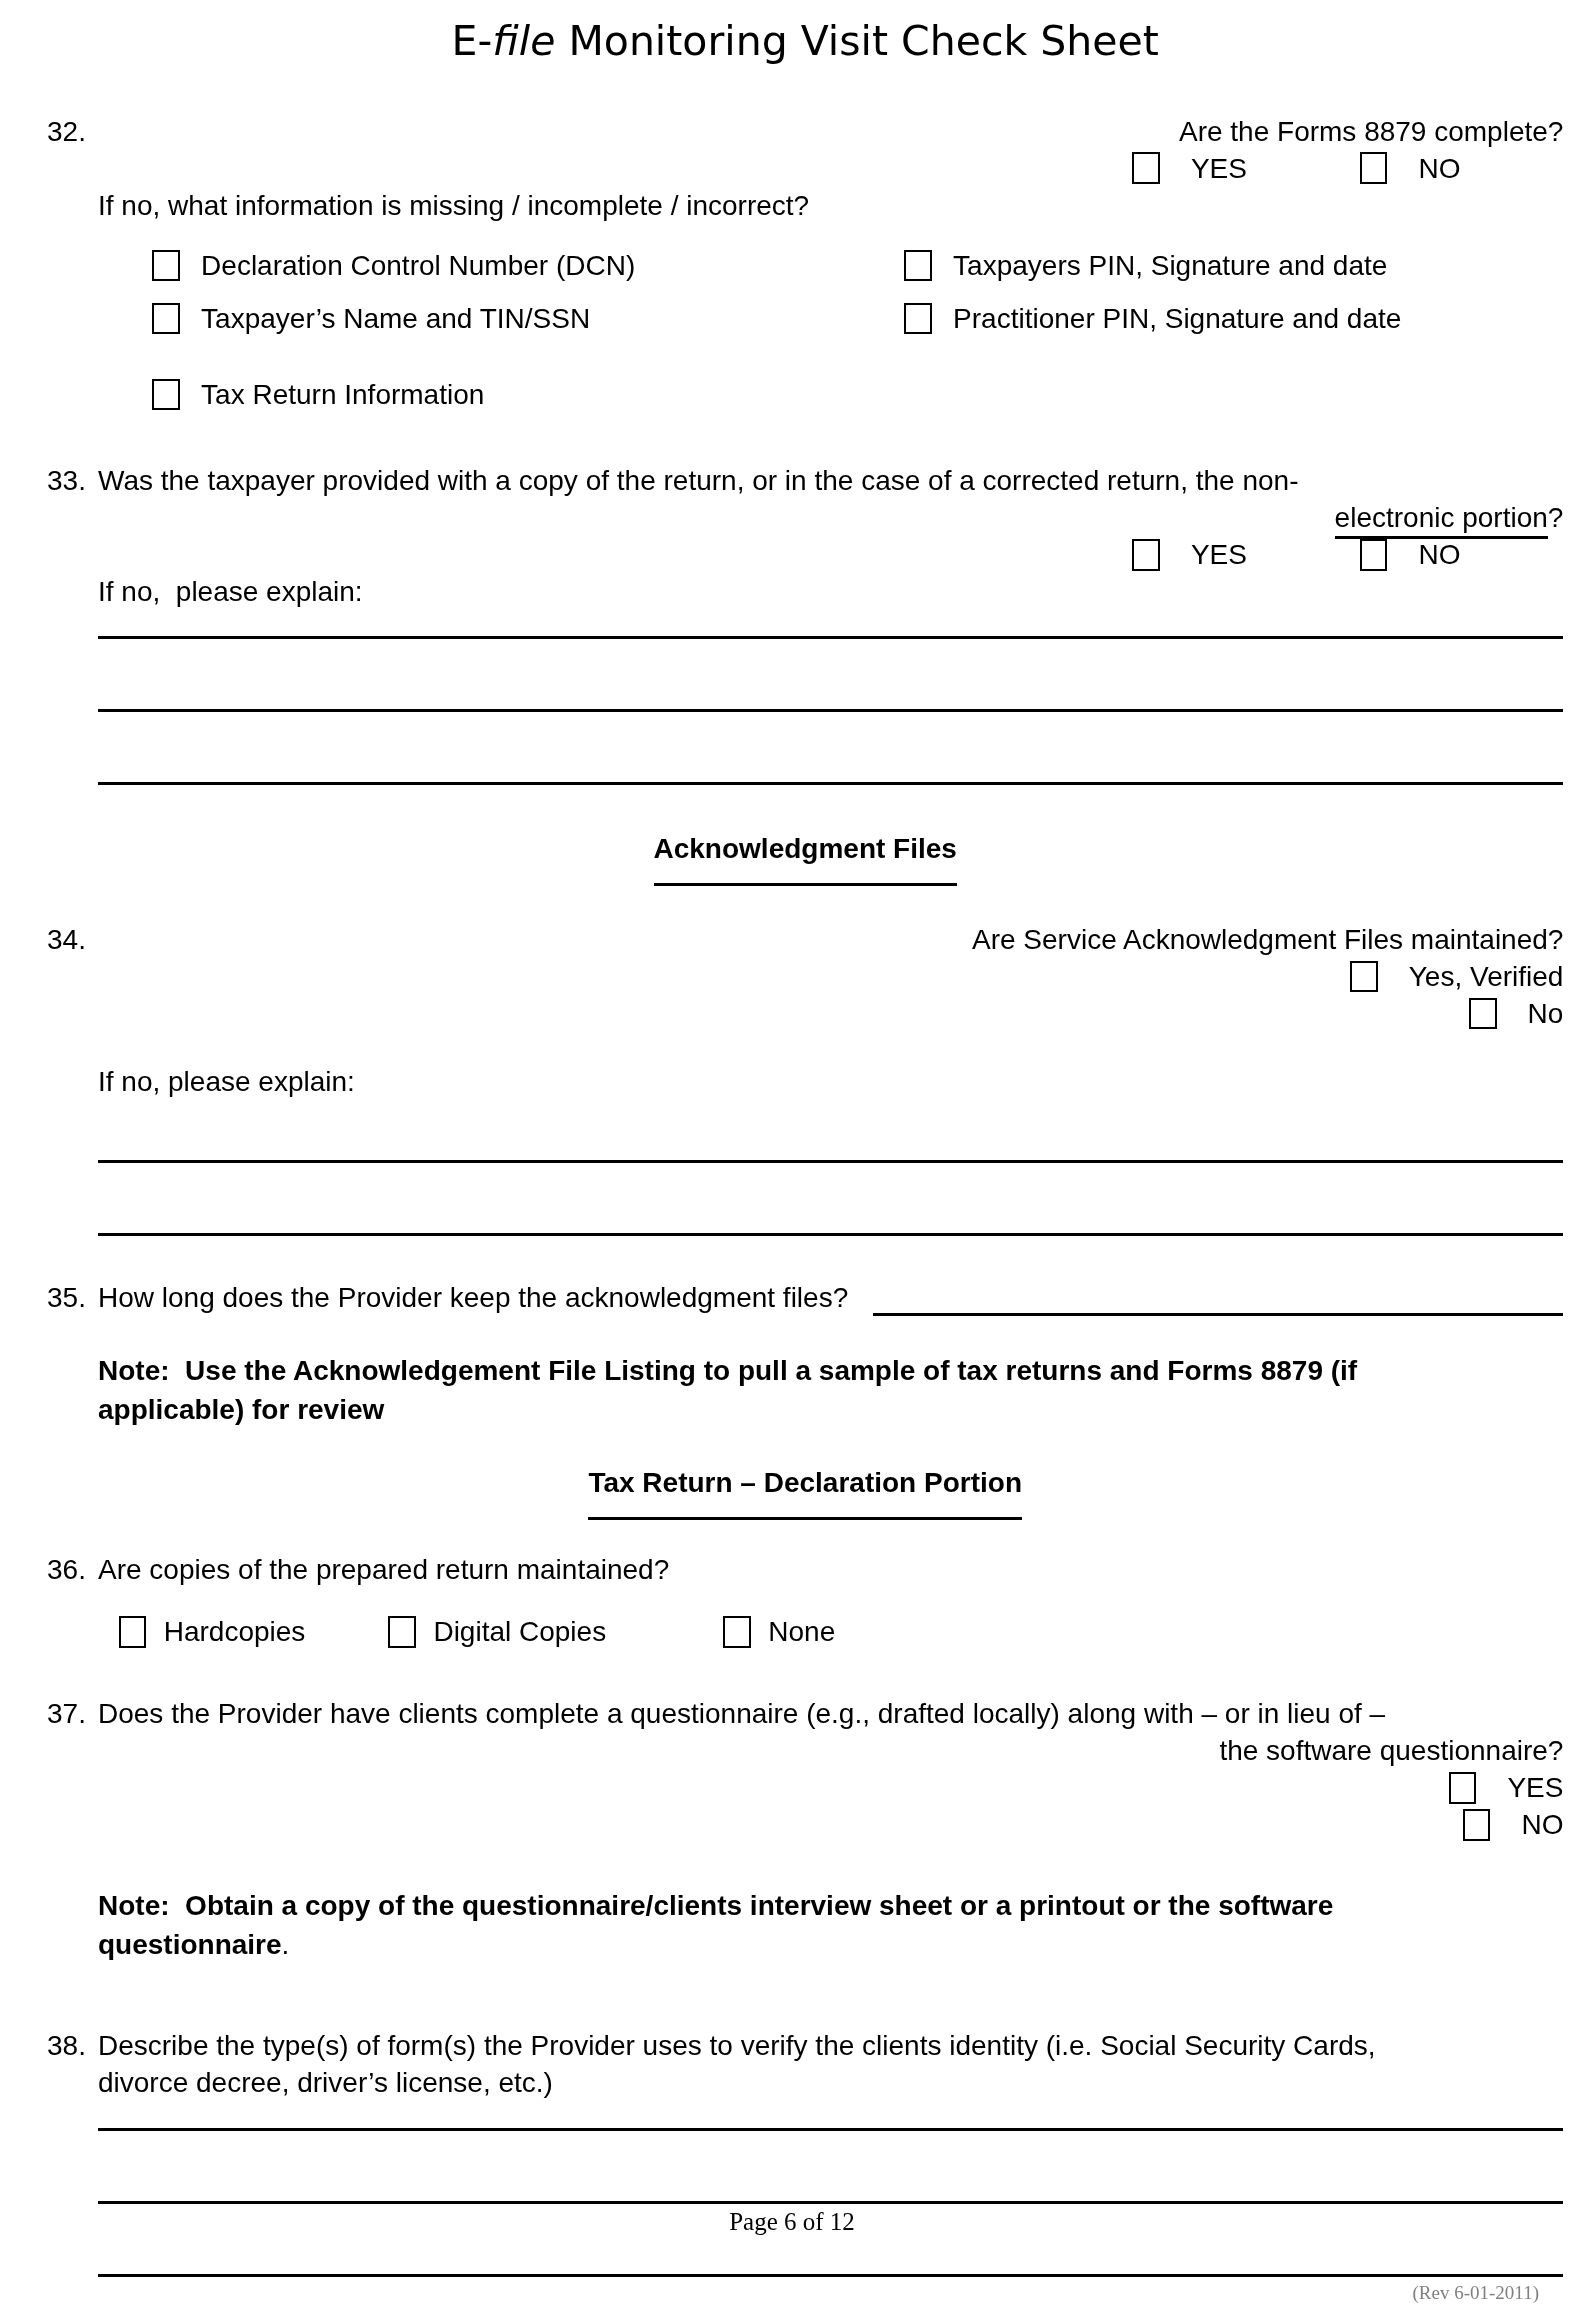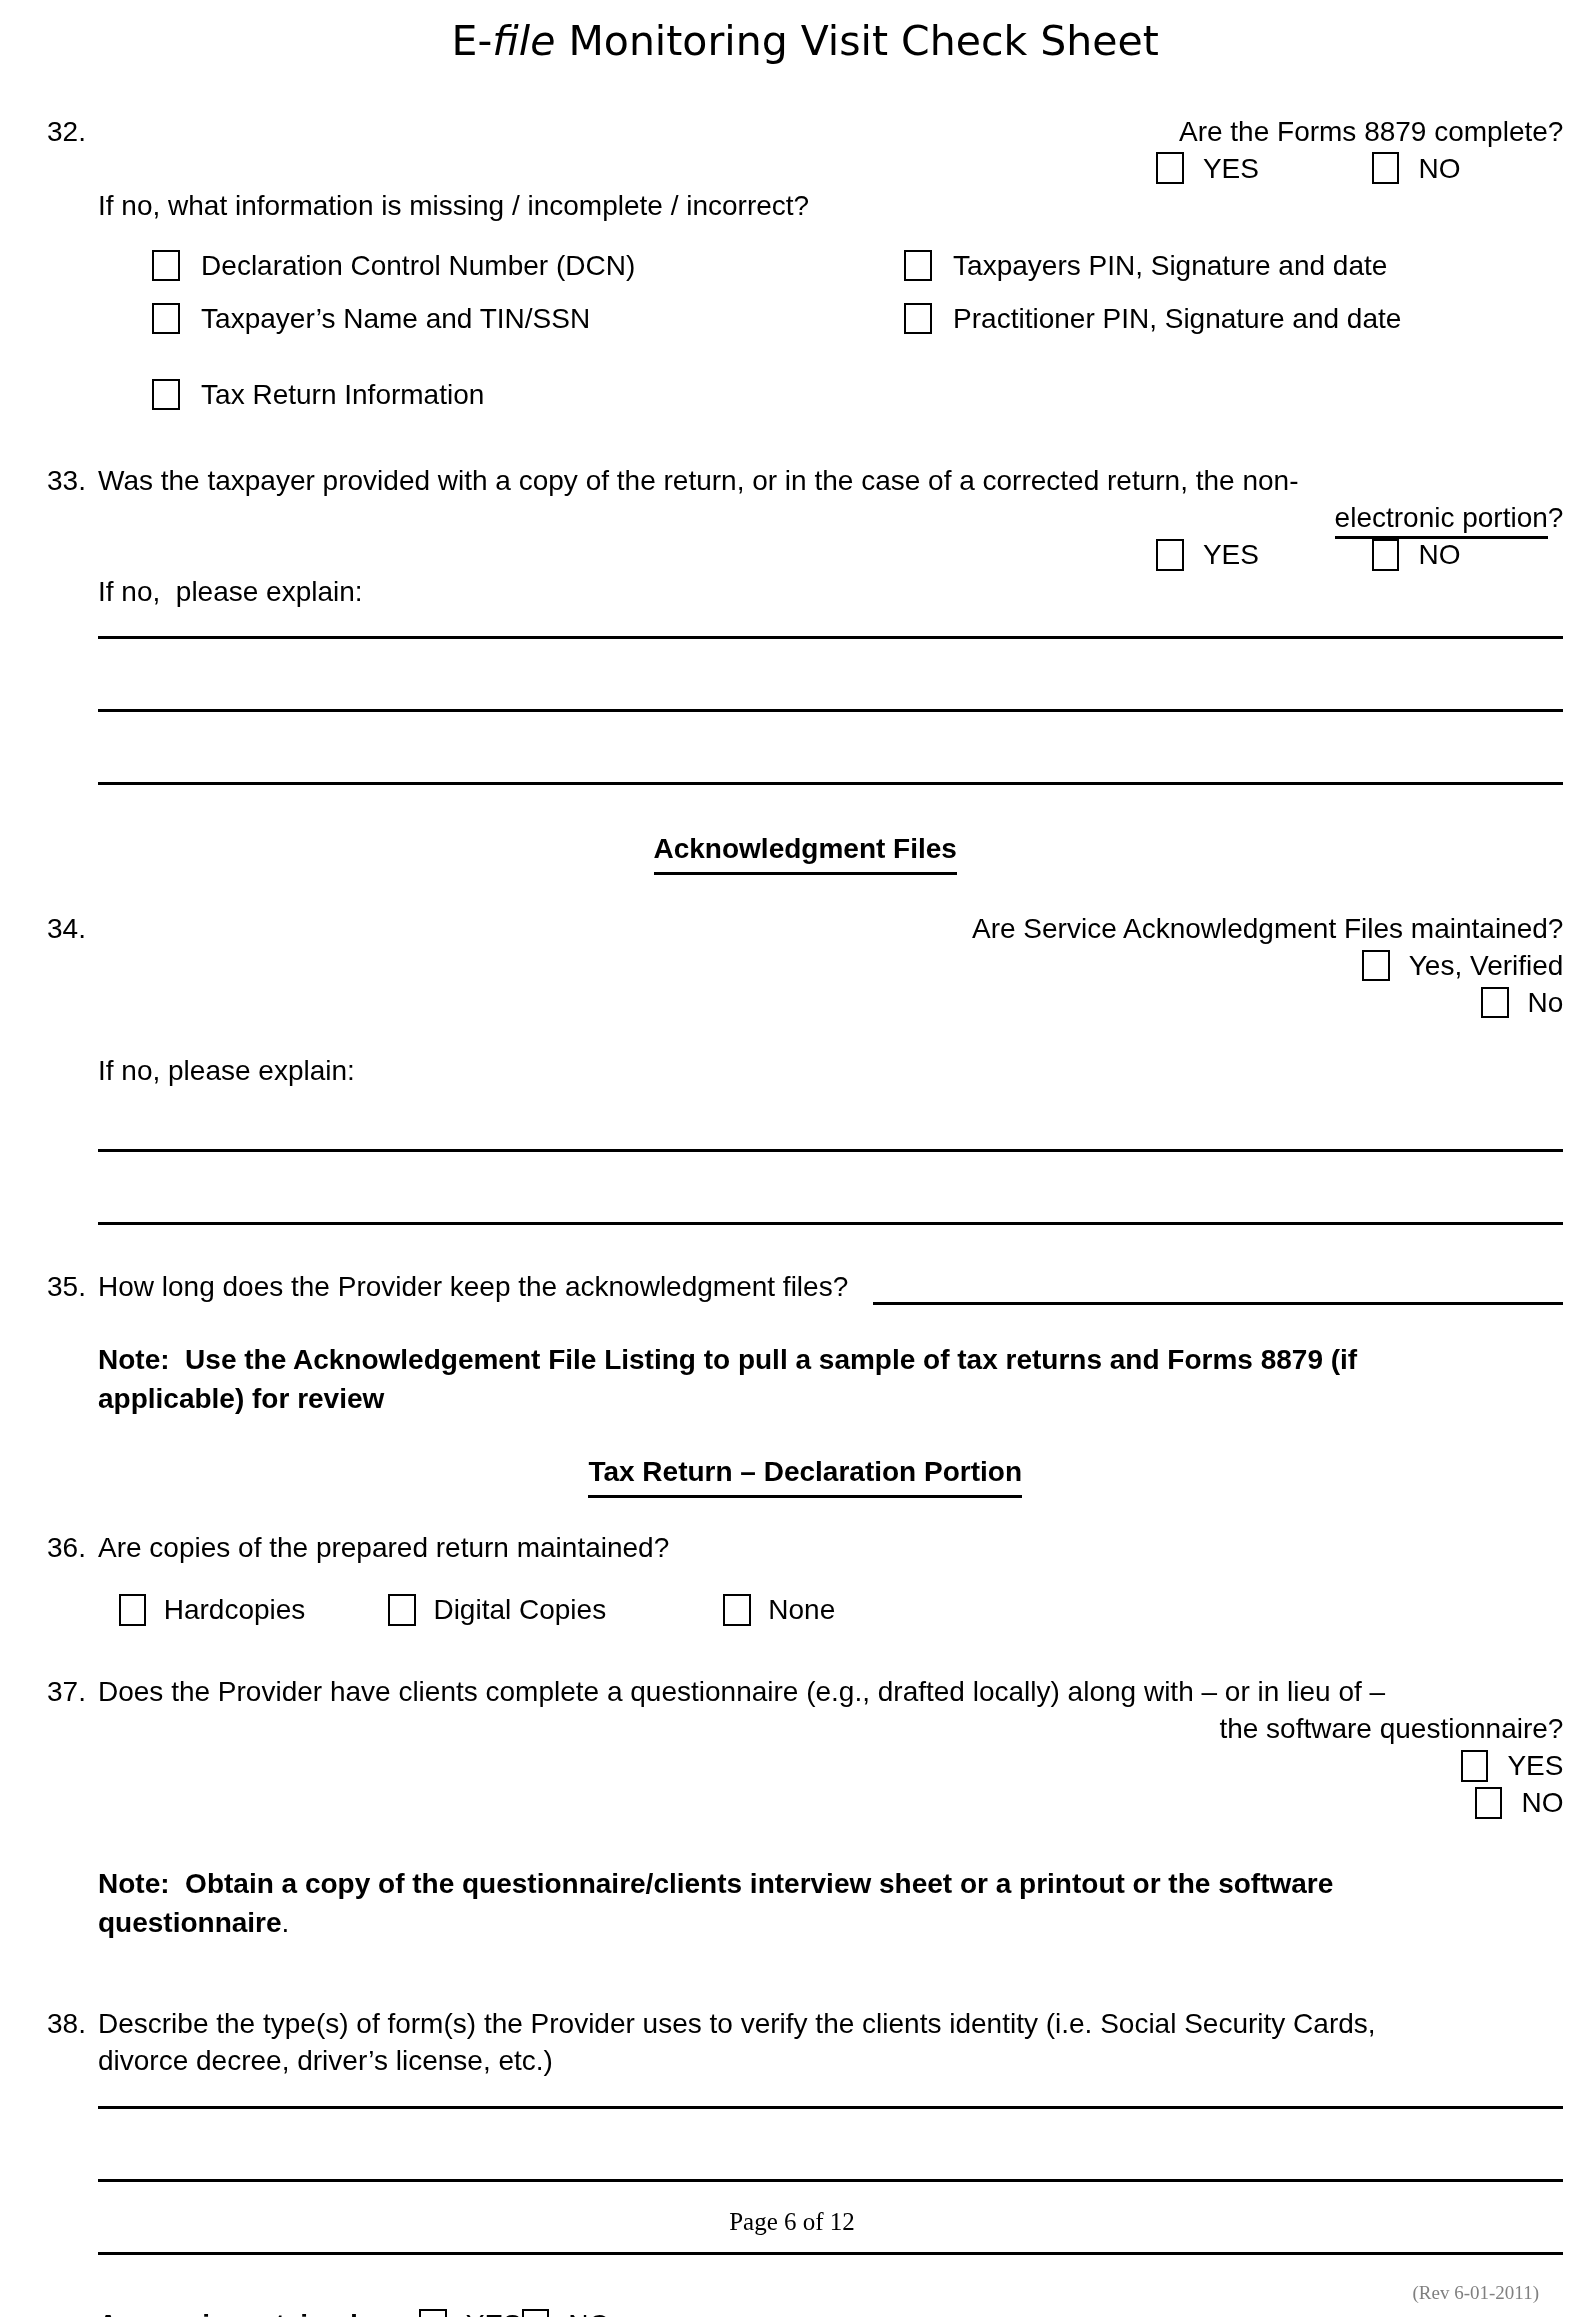--- a/index.html
+++ b/index.html
@@ -16,38 +16,38 @@
   .title .it { font-style:italic; }
   .q { display:flex; }
   .qnum { width:51px; flex:none; white-space:pre; }
   .qbody { flex:1; min-width:0; }
   .line { white-space:pre; }
   .row { display:flex; align-items:flex-end;flex-direction:column; }
   .cb {
     display:inline-block; box-sizing:content-box; width:23.5px; height:27.4px;
     border:2.9px solid #000; background:#fff; flex:none;
   }
-  .cluster { display:inline-flex; align-items:center; gap:19px; white-space:pre; }
+  .cluster { display:inline-flex; align-items:center; gap:31px; white-space:pre; }
   .yn { display:flex; align-items:center; gap:113px; margin-left:auto; margin-right:103px; }
   .subtext { white-space:pre; }
   .optgrid {
     margin-top:23.5px; margin-left:54px;
     display:grid; grid-template-columns:752px 1fr; row-gap:16px;
   }
   .opt { display:inline-flex; align-items:center; gap:21.6px; white-space:pre; }
   .optrow3 { margin-top:39px; margin-left:54px; }
   .ansline { border-top:3.9px solid #000; height:0; margin-left:51px; }
   .mt26 { margin-top:25.5px; } .mt27 { margin-top:26.5px; }
   .mt61 { margin-top:60px; } .mt71 { margin-top:70px; }
   .q32 { margin-top:44px; }
   .q33 { margin-top:43px; }
   .ul { border-bottom:3.9px solid #000; padding-bottom:2.9px; white-space:pre; }
   .explain { margin-top:0; }
   .heading { text-align:center; font-weight:bold; }
-  .heading > span { display:inline-block; border-bottom:3.9px solid #000; padding-bottom:5px; white-space:pre; }
+  .heading > span { display:inline-block; border-bottom:3.9px solid #000; padding-bottom:16px; white-space:pre; }
   .heading-ack { margin-top:45px; }
   .heading-tax { margin-top:35px; }
   .q34 { margin-top:35px; }
   .q34row .cluster:nth-of-type(1) { margin-left:34px; }
   .q34row .cluster:nth-of-type(2) { margin-left:57px; }
   .q34 .explain2 { margin-top:31px; }
   .q35 { margin-top:43px; }
   .q35row { display:flex; align-items:flex-end; }
   .fillline { flex:1; border-bottom:3.9px solid #000; margin-left:24.5px; height:29px; }
   .note { margin-left:51px; font-weight:bold; line-height:39px; }

